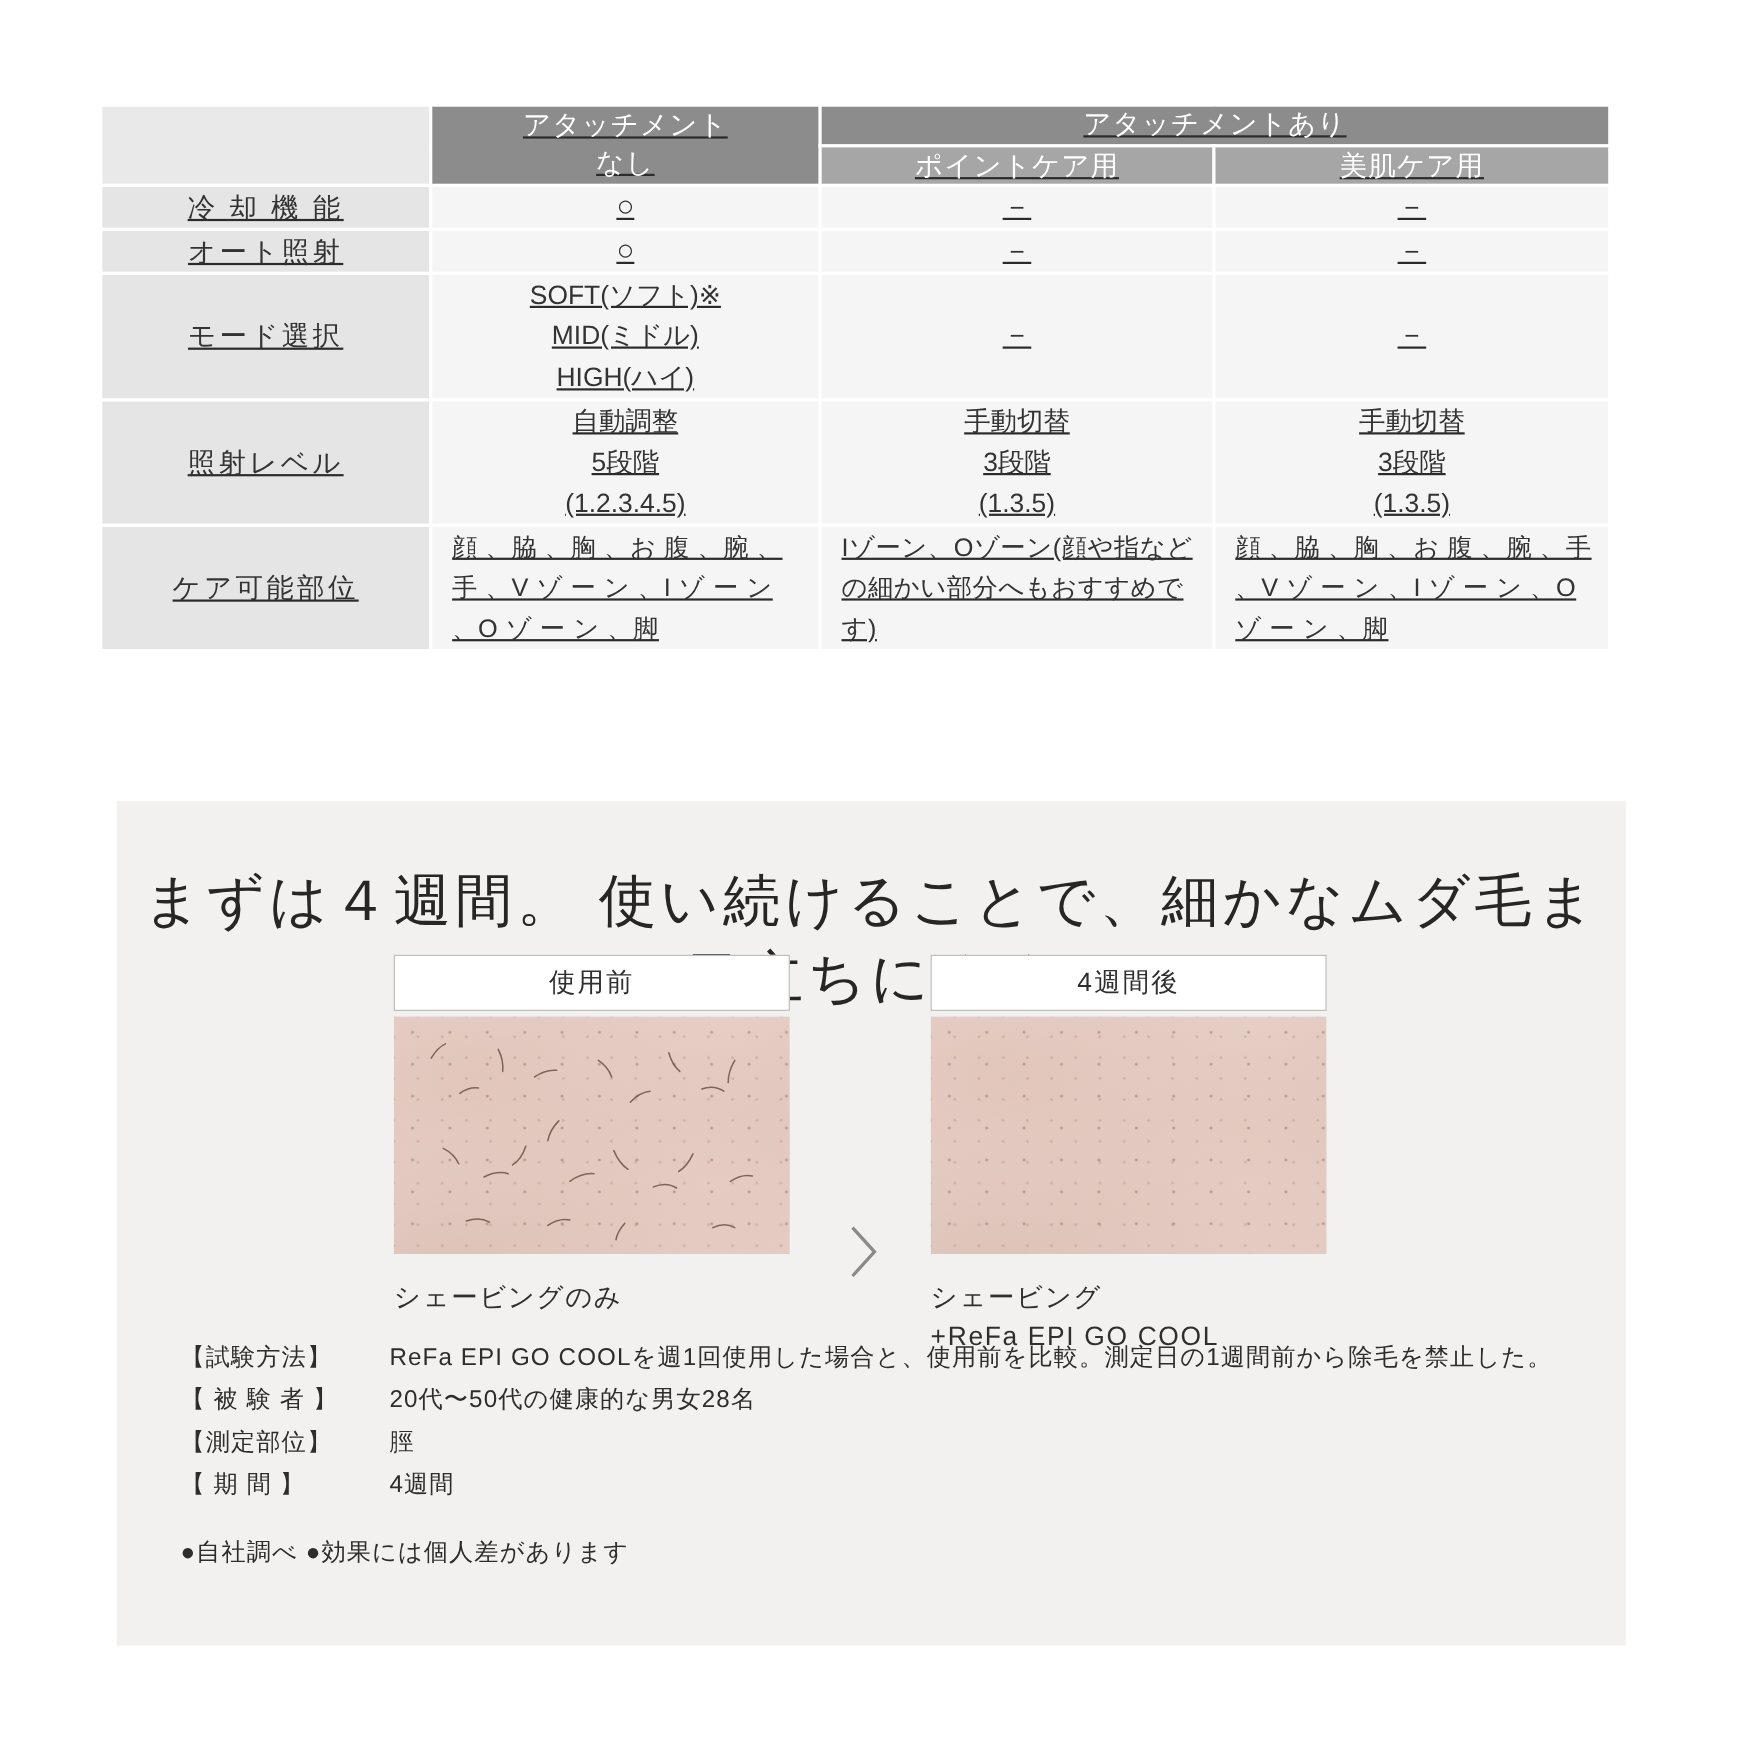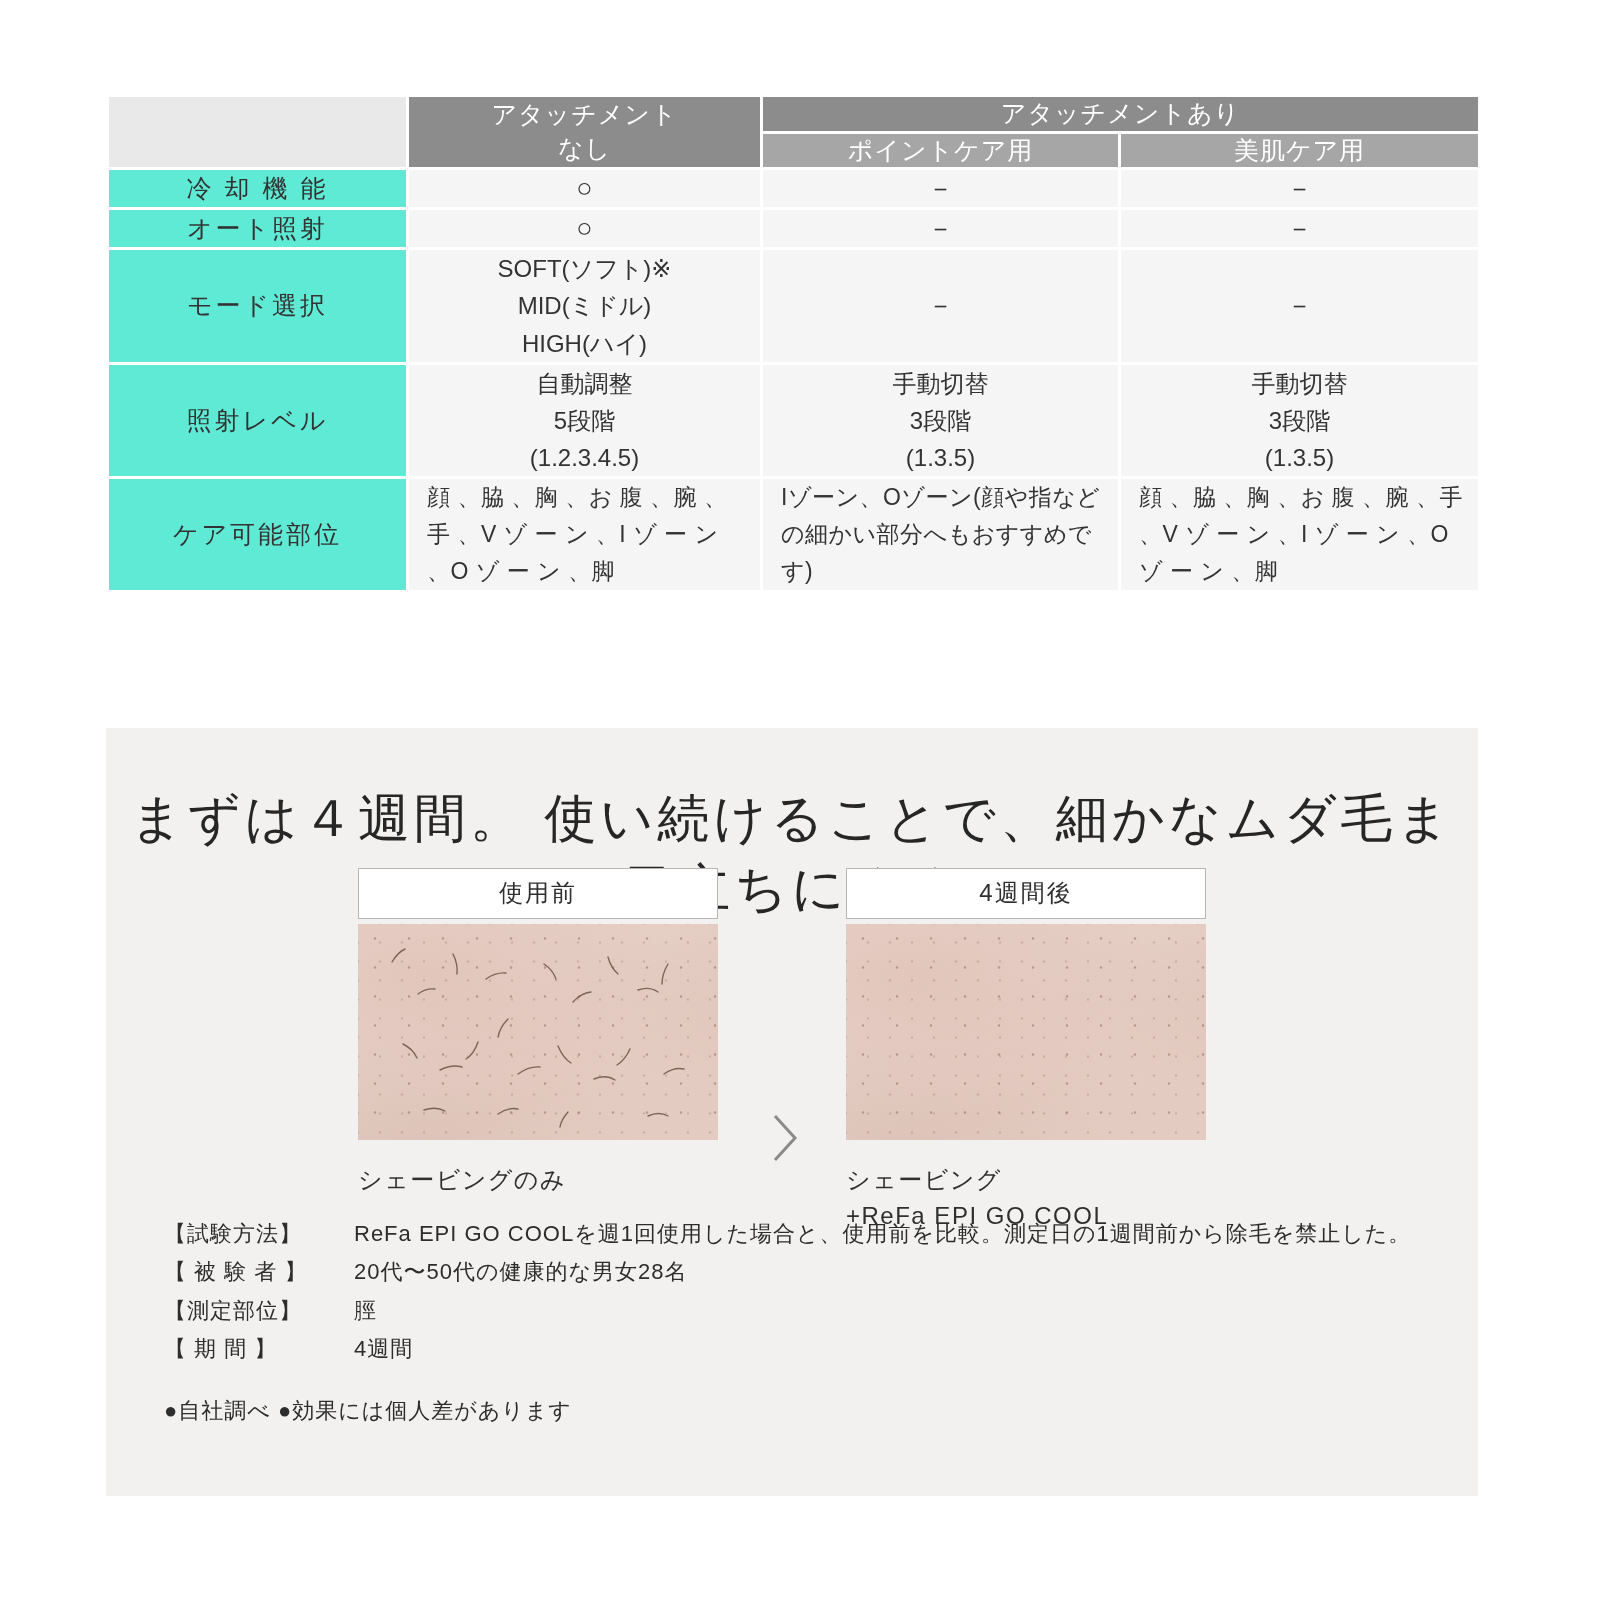--- a/index.html
+++ b/index.html
@@ -17,23 +17,24 @@
   .page {
     position: relative;
     width: 1600px;
     height: 1600px;
     overflow: hidden;
   }
 
   
   .table-wrap {
     position: absolute;
-    left: 106px;
+    left: 90px;
     top: 94px;
     width: 1372px;
+    text-decoration: underline;
   }
   table.spec {
     border-collapse: collapse;
     width: 100%;
     table-layout: fixed;
   }
   table.spec td, table.spec th {
     border: 3px solid #ffffff;
     padding: 0;
     vertical-align: middle;
@@ -54,21 +55,21 @@
     text-align: center;
     font-size: 25px;
     font-weight: 400;
     letter-spacing: 1px;
     padding: 10px 4px;
   }
   .hdr-empty {
     background: #e9e9e9;
   }
   .rowlabel {
-    background: #5eead4;
+    background: #e5e5e5;
     text-align: center;
     font-size: 25px;
     letter-spacing: 3px;
     color: #333333;
     padding: 18px 6px;
   }
   .cell {
     background: #f5f5f5;
     text-align: center;
     font-size: 24px;

